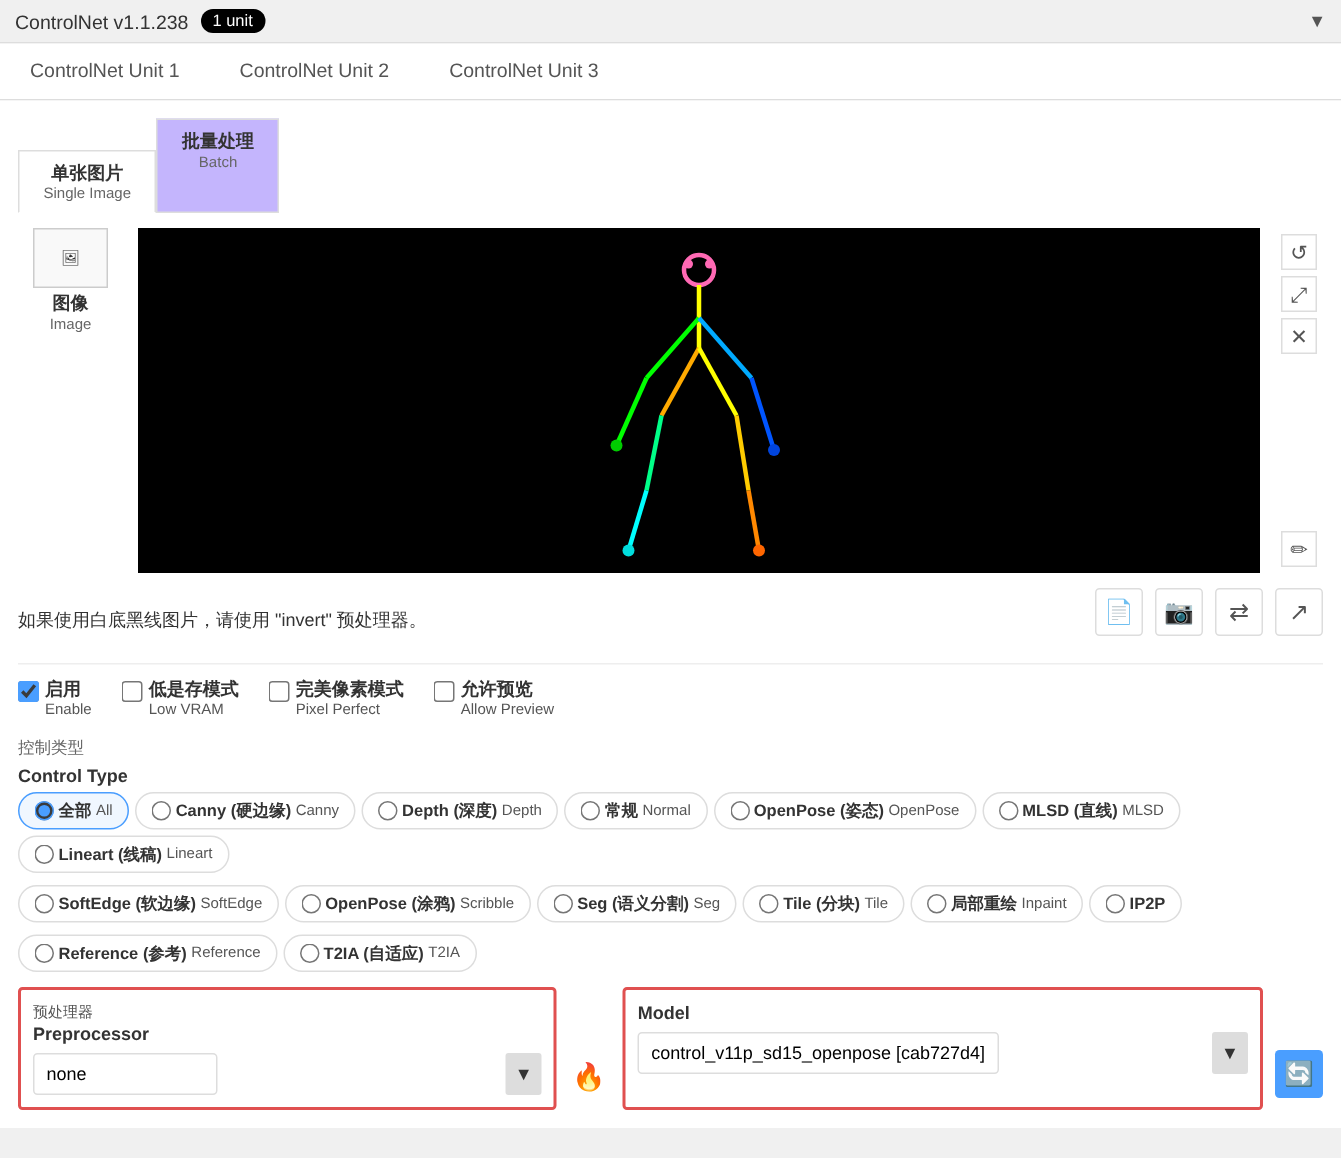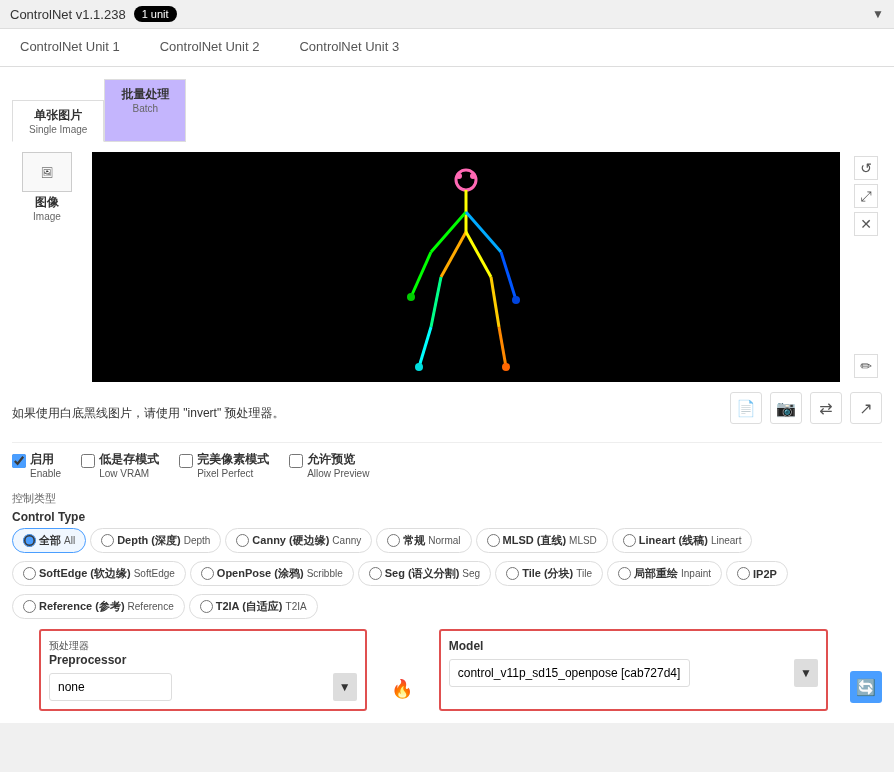--- a/index.html
+++ b/index.html
@@ -203,23 +203,22 @@
       font-size: 11px;
     }
     .radio-item.selected {
       border-color: #4a9eff;
       background: #f0f7ff;
     }
     .radio-item .r-main { font-weight: bold; }
     .radio-item .r-sub { color: #555; font-size: 10px; }
     .bottom-panels {
       display: flex;
-      gap: 22px;
+      gap: 8px;
       margin-top: 10px;
-      margin-left: 27px;
     }
     .panel-box {
       border: 2px solid #e05050;
       padding: 8px;
       flex: 1;
       position: relative;
       border-radius: 3px;
     }
     .panel-box.model-box {
       flex: 1.2;
@@ -444,32 +443,37 @@
   </div>
 
   <div class="radio-grid">
     <label class="radio-item selected">
       <input type="radio" name="ctrl" checked="" style="">
       <span class="r-main">全部</span>
       <span class="r-sub">All</span>
     </label>
     <label class="radio-item">
       <input type="radio" name="ctrl" style="">
+      <span class="r-main">Canny (硬边缘)</span>
+      <span class="r-sub">Canny</span>
+    </label>
+    <label class="radio-item">
+      <input type="radio" name="ctrl" style="">
       <span class="r-main">Depth (深度)</span>
       <span class="r-sub">Depth</span>
     </label>
     <label class="radio-item">
       <input type="radio" name="ctrl" style="">
-      <span class="r-main">Canny (硬边缘)</span>
-      <span class="r-sub">Canny</span>
-    </label>
-    <label class="radio-item">
-      <input type="radio" name="ctrl" style="">
       <span class="r-main">常规</span>
       <span class="r-sub">Normal</span>
+    </label>
+    <label class="radio-item">
+      <input type="radio" name="ctrl" style="">
+      <span class="r-main">OpenPose (姿态)</span>
+      <span class="r-sub">OpenPose</span>
     </label>
     <label class="radio-item">
       <input type="radio" name="ctrl" style="">
       <span class="r-main">MLSD (直线)</span>
       <span class="r-sub">MLSD</span>
     </label>
     <label class="radio-item">
       <input type="radio" name="ctrl" style="">
       <span class="r-main">Lineart (线稿)</span>
       <span class="r-sub">Lineart</span>

